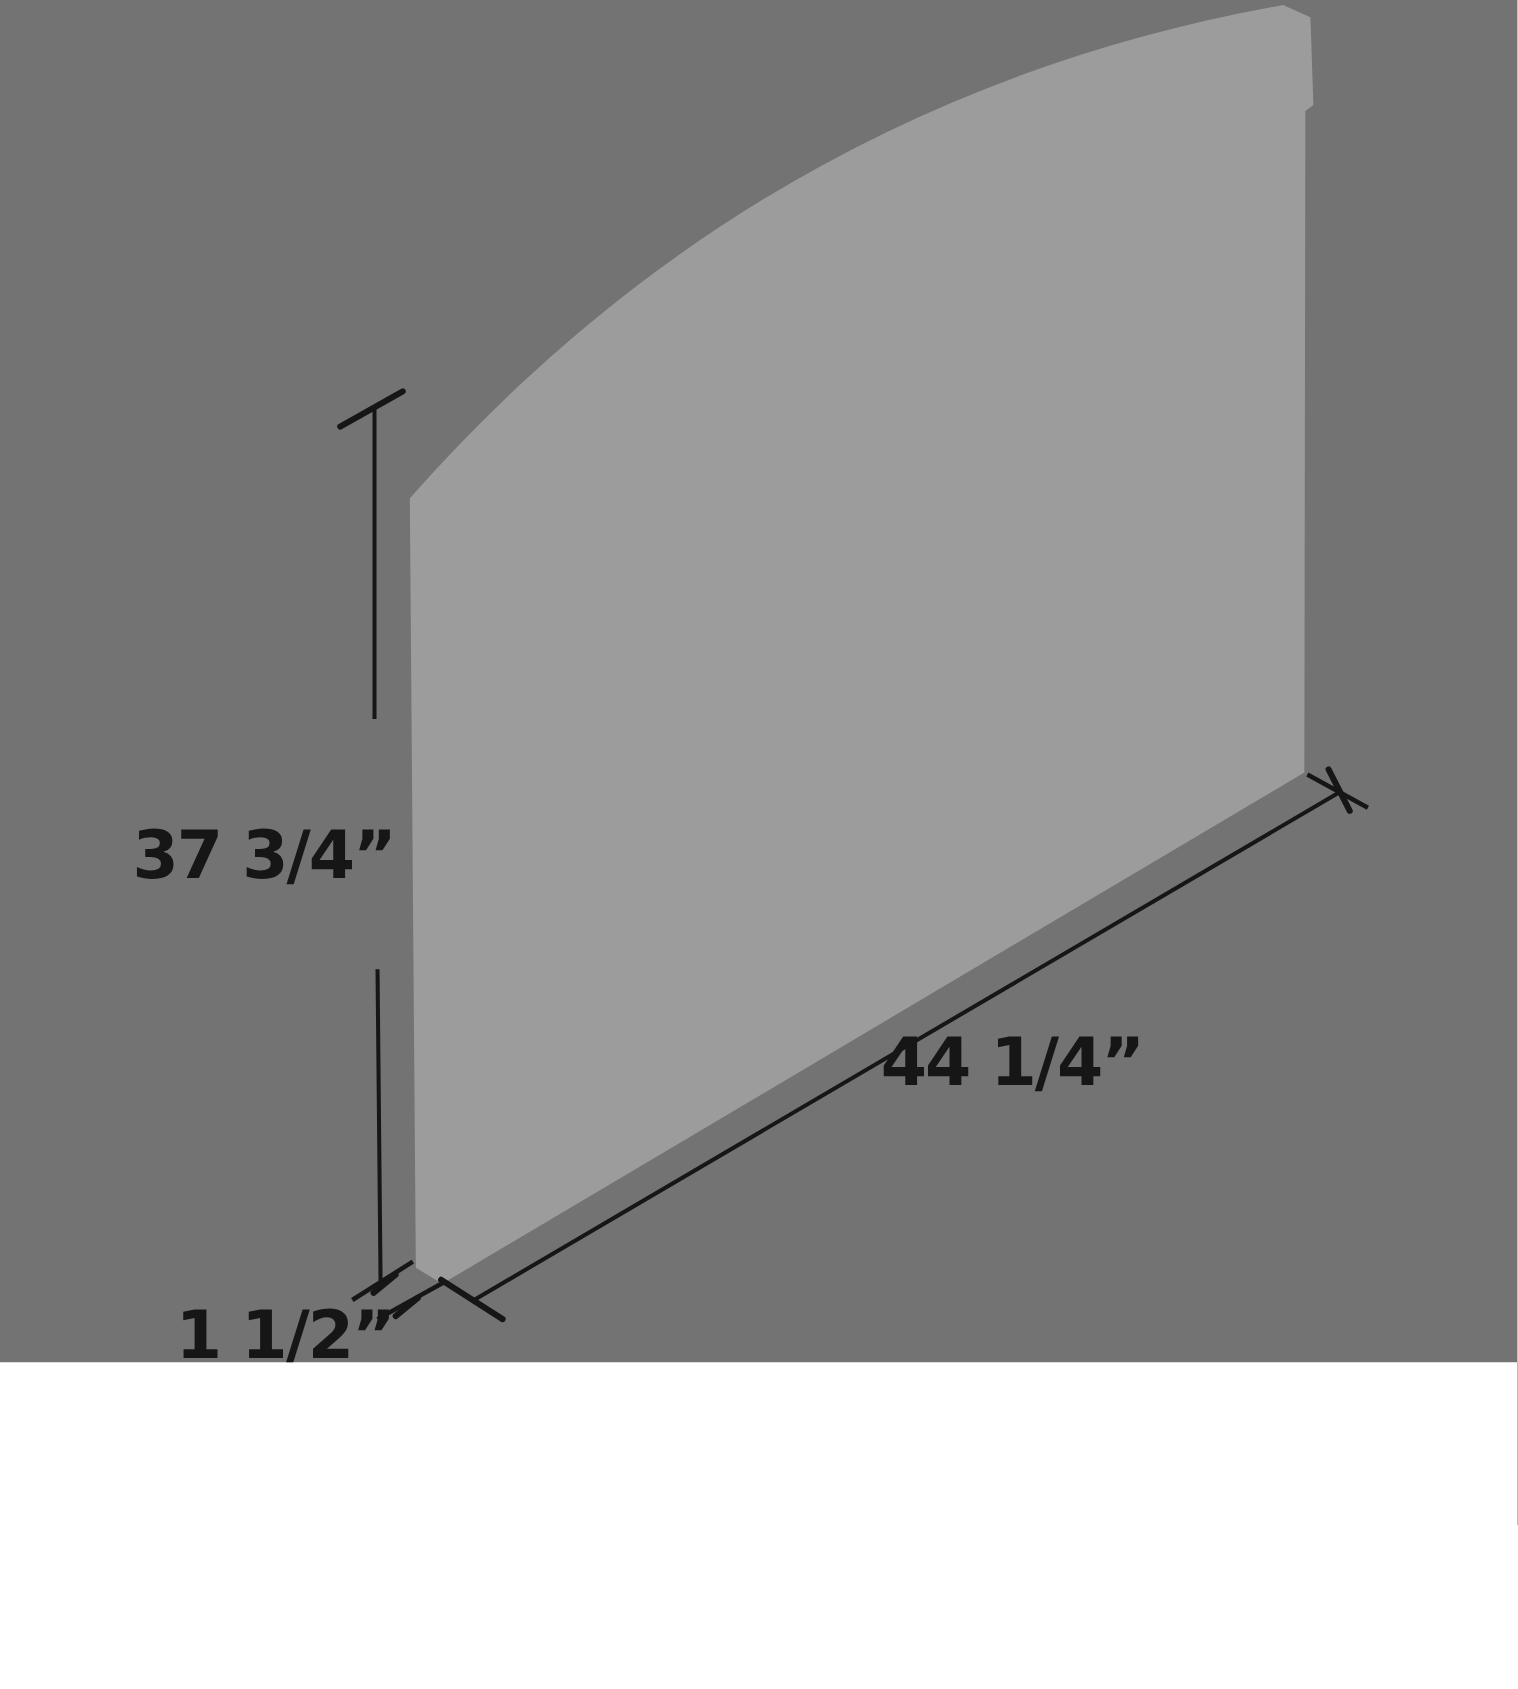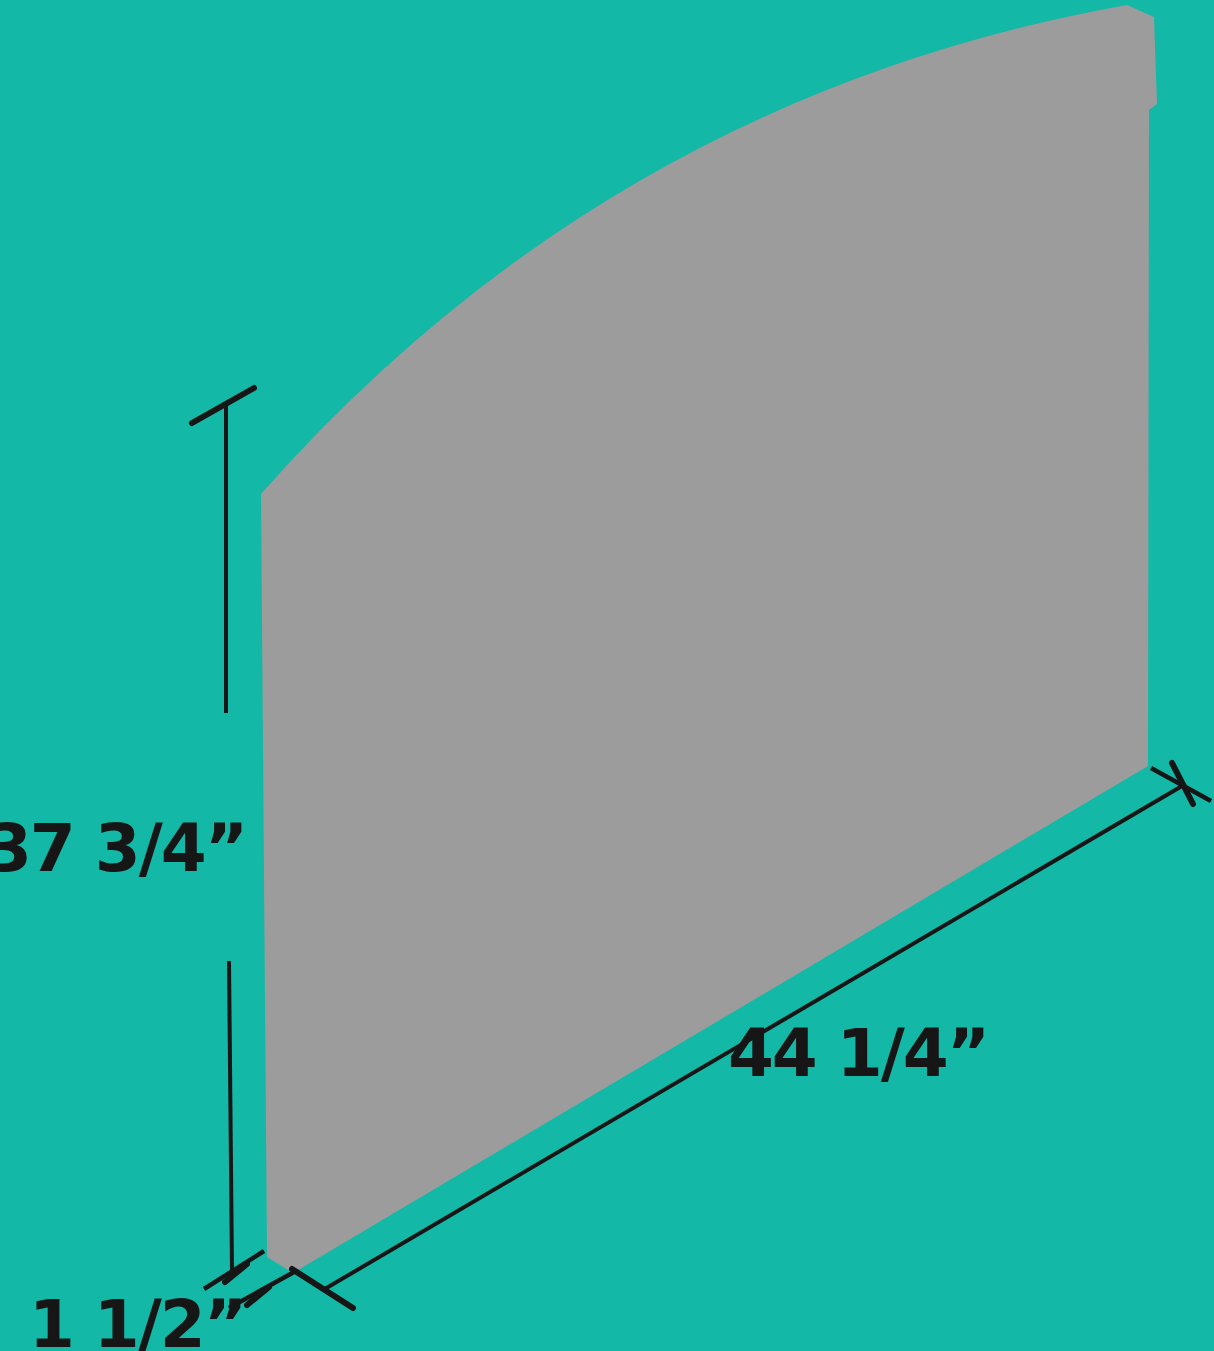--- a/index.html
+++ b/index.html
@@ -4,22 +4,22 @@
 <style>
   html, body {
     margin: 0;
     padding: 0;
     background: #ffffff;
     font-family: "DejaVu Sans", "Liberation Sans", sans-serif;
   }
   .stage {
     position: relative;
     width: 1214px;
-    height: 1351px;
-    background: #14b8a6;
+    height: 1090px;
+    background: #737373;
     overflow: hidden;
     text-decoration: underline;
   }
   .stage svg {
     position: absolute;
     left: 0;
     top: 0;
     width: 100%;
     height: 100%;
   }

